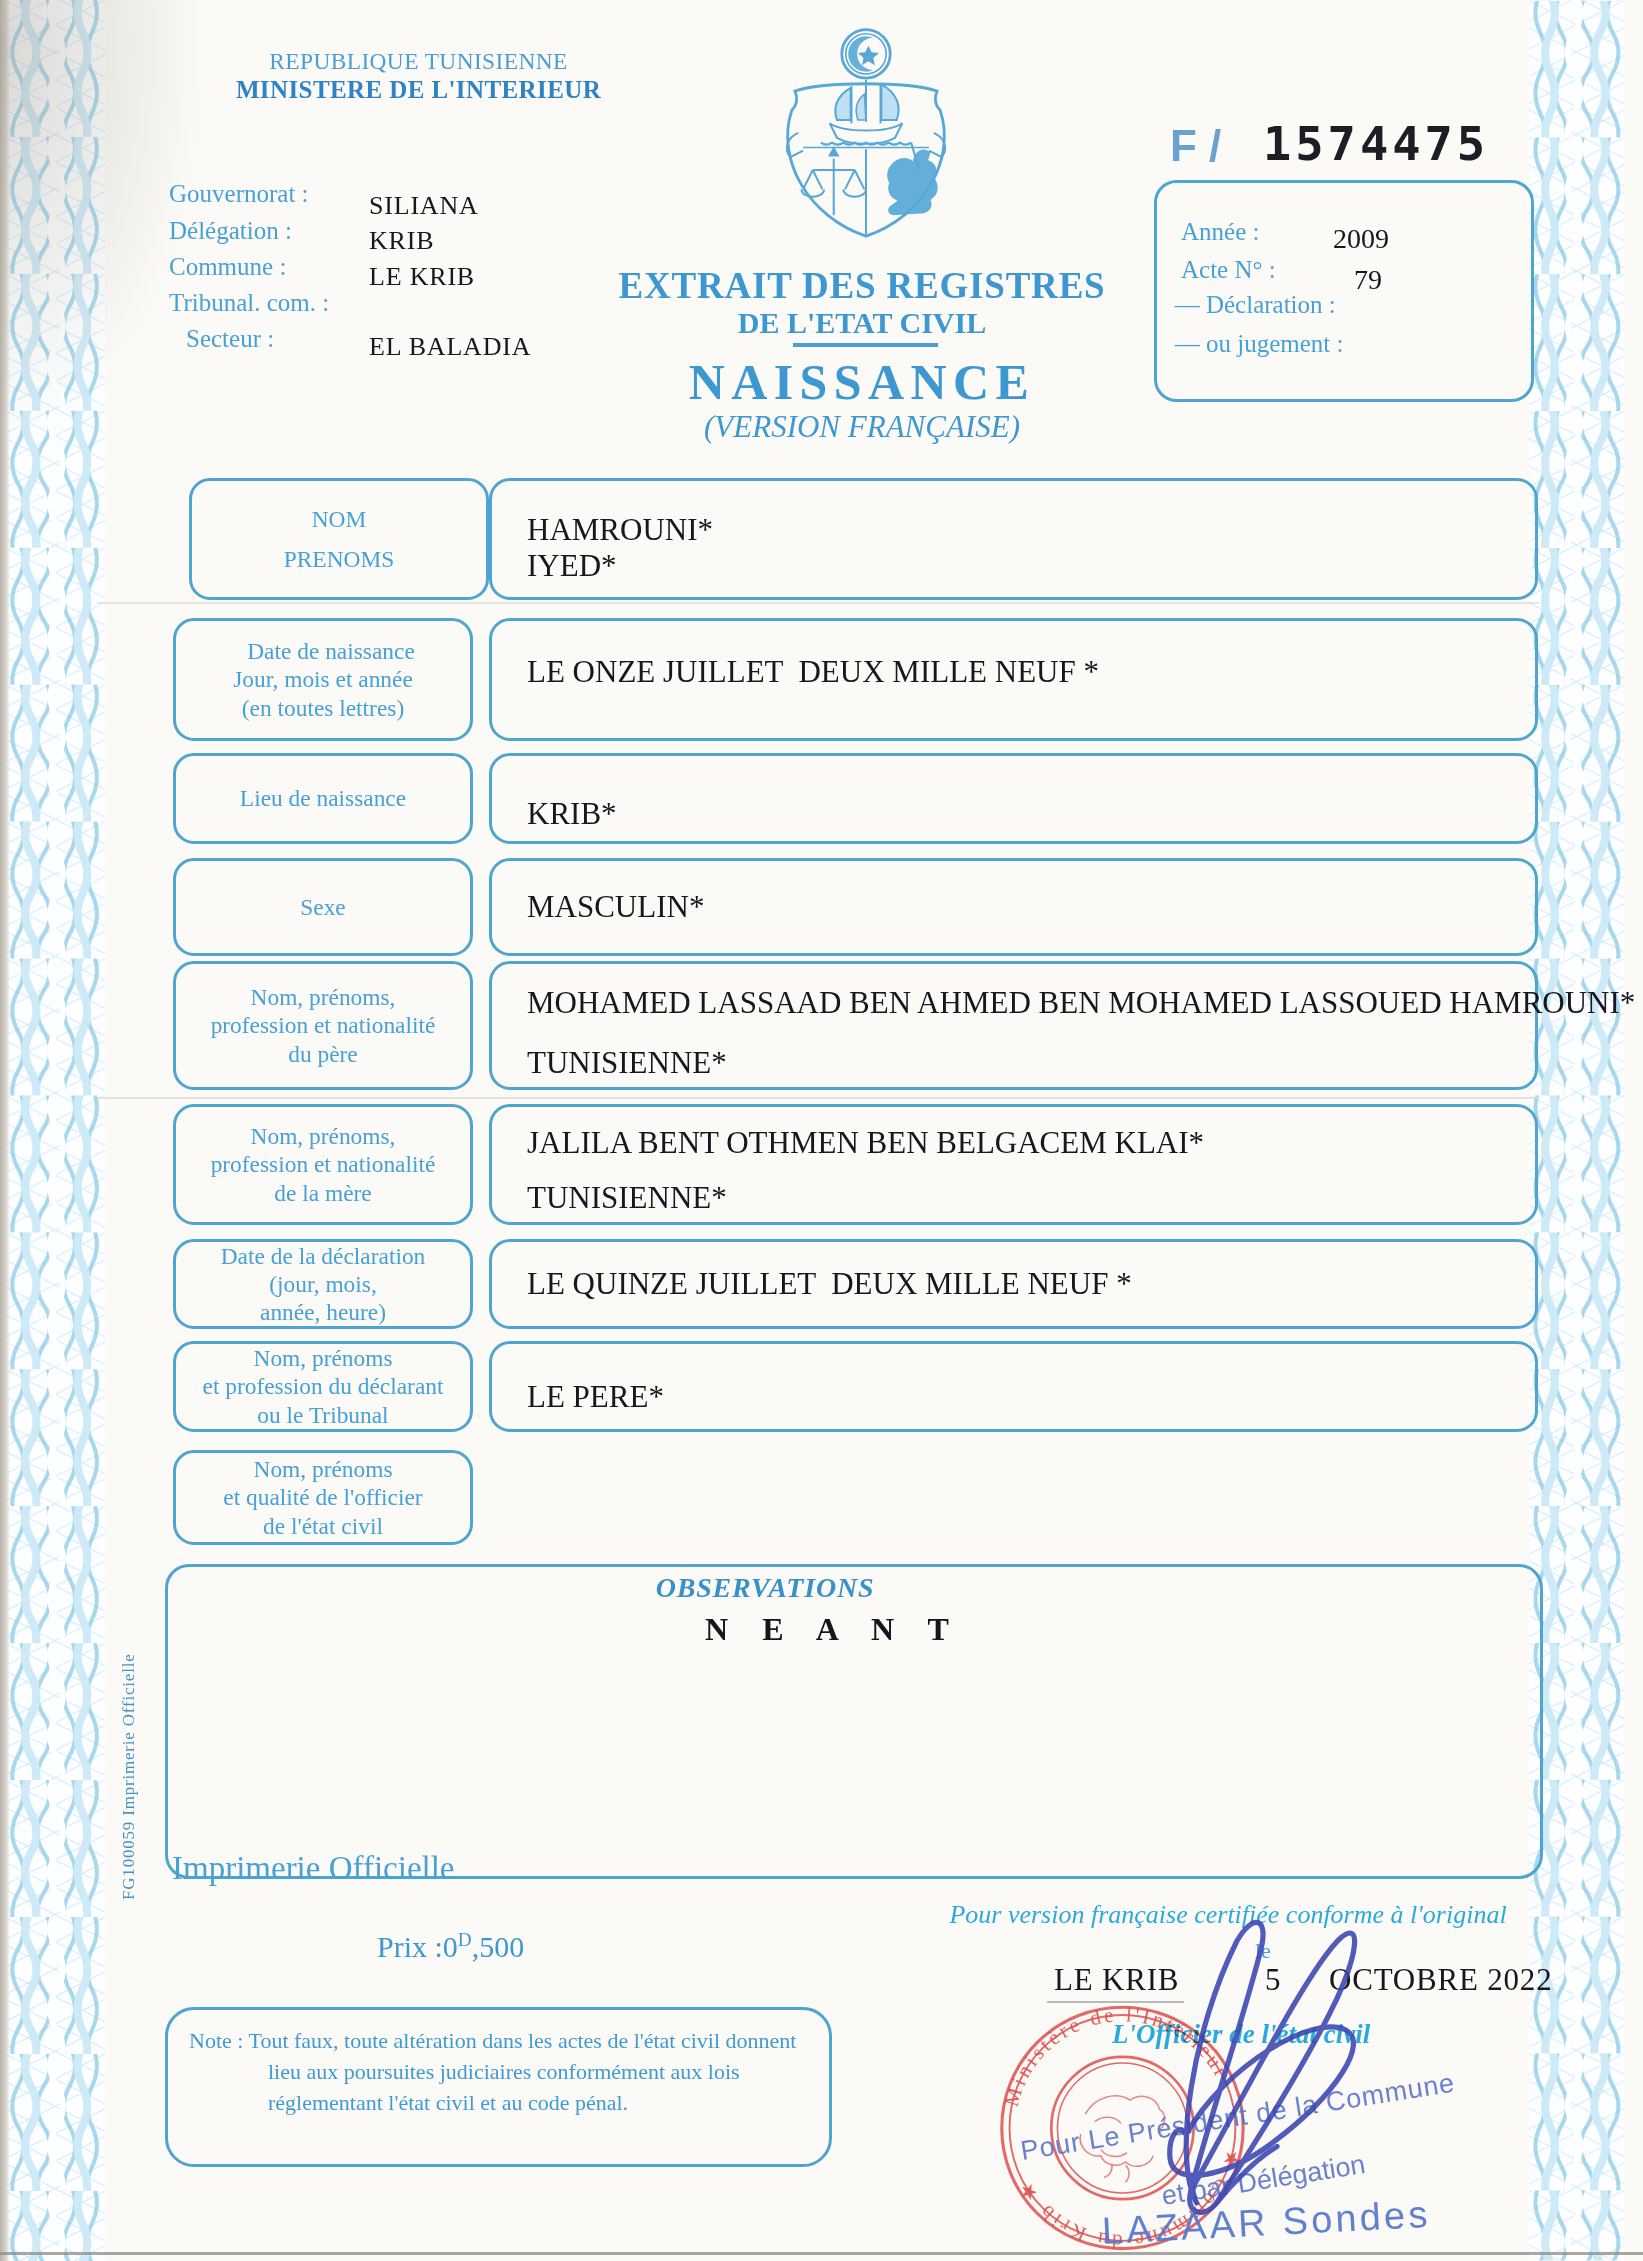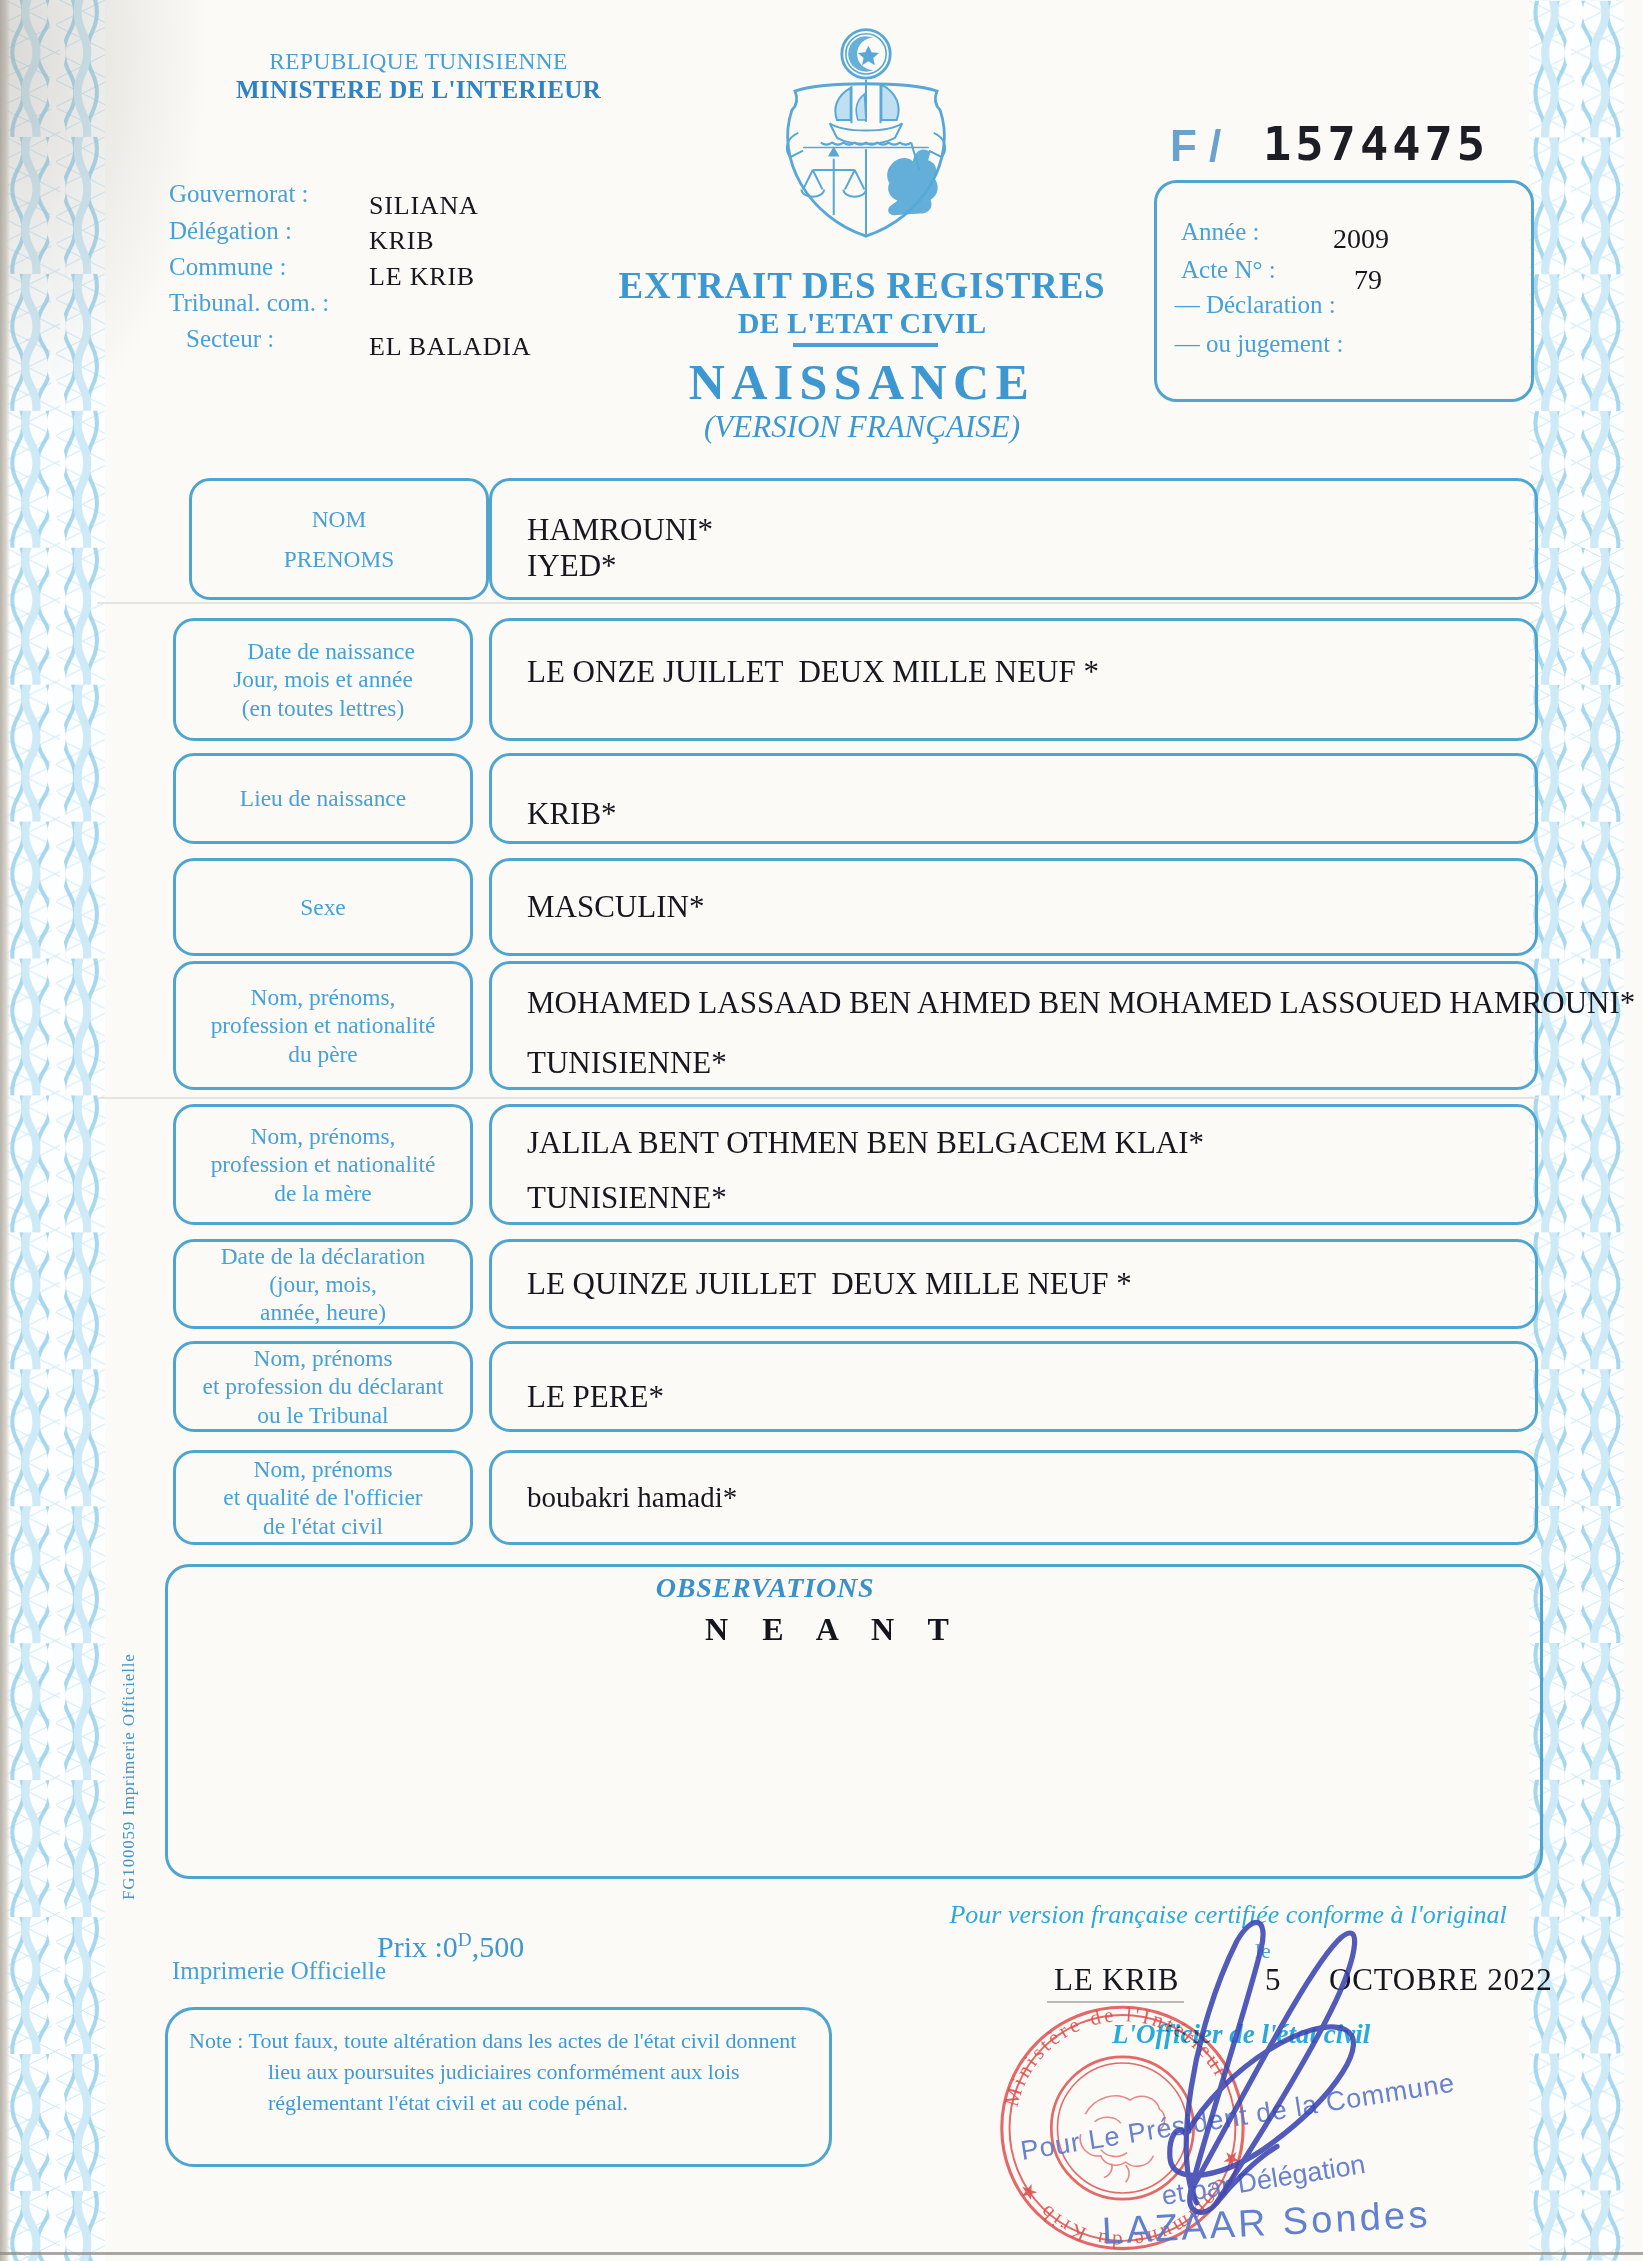--- a/index.html
+++ b/index.html
@@ -55,21 +55,21 @@
   .shift-up{transform:translateY(-8px);}
   .shift-dn{transform:translateY(9.7px);}
   
   .obs-box{left:165px;top:1564px;width:1378px;height:315px;border:3.2px solid #4fa5d0;
     border-radius:24px;box-sizing:border-box;}
   .obs-title{left:165px;top:1572px;width:1200px;text-align:center;font-size:28px;
     font-weight:bold;font-style:italic;color:#3a90c8;letter-spacing:0.8px;}
   .obs-value{left:165px;top:1611px;width:1337px;text-align:center;font-size:32px;
     font-weight:bold;letter-spacing:13px;color:#15151e;}
   
-  .printer{left:172px;top:1957px;font-size:25px;color:#47a1d6;}
+  .printer{left:172px;top:1850px;font-size:33px;color:#47a1d6;}
   .price{left:377px;top:1929px;font-size:30px;color:#3d97d0;}
   .price sup{font-size:19.3px;}
   .side-code{left:119px;top:1634px;height:266px;writing-mode:vertical-rl;
     transform:rotate(180deg);font-size:17px;color:#4494c8;letter-spacing:0.8px;}
   .note-box{left:165px;top:2007px;width:667px;height:160px;border:3.2px solid #4fa5d0;
     border-radius:29px;box-sizing:border-box;padding:14.5px 21px 11.3px 21px;
     font-size:22px;line-height:1.42;color:#3f9ad4;}
   .note-box p{margin:0;padding-left:79px;text-indent:-79px;}
   .certify{left:938px;top:1900px;width:580px;text-align:center;font-size:26px;
     font-style:italic;color:#2aa9dc;}
@@ -322,23 +322,20 @@
       <span class="shift-dn">LE PERE*</span>
     </div>
   </div>
 
   <div class="abs row" style="top:1450px;height:95px;">
     <div class="lbox">
       <span>Nom, prénoms</span>
       <span>et qualité de l'officier</span>
       <span>de l'état civil</span>
     </div>
-    <div class="vbox v-center" style="font-size:29px;">
-      <span>boubakri hamadi*</span>
-    </div>
   </div>
 
   <div class="abs obs-box"></div>
   <div class="abs obs-title">OBSERVATIONS</div>
   <div class="abs obs-value">N E A N T</div>
 
   <span class="abs printer">Imprimerie Officielle</span>
   <span class="abs price"><span>Prix :0</span><sup>D</sup><span>,500</span></span>
   <span class="abs side-code">FG100059  Imprimerie Officielle</span>
 

